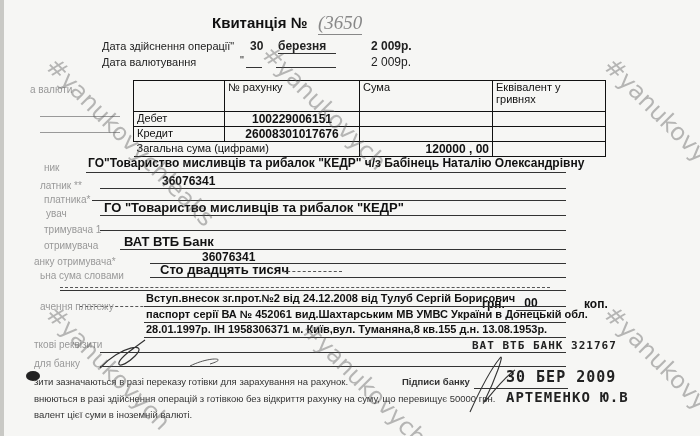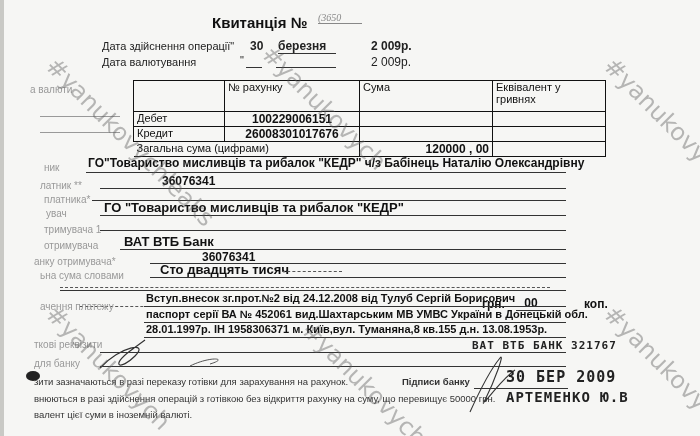--- a/index.html
+++ b/index.html
@@ -6,21 +6,21 @@
   body {
     width: 700px; height: 436px; overflow: hidden; position: relative;
     background: #f4f4f2;
     font-family: "Liberation Sans", sans-serif;
     color: #111;
   }
   .page { position: absolute; inset: 0; background: #f6f6f4; }
   .left-edge { position: absolute; left: 0; top: 0; width: 4px; height: 436px; background: #c9c9c5; }
   .abs { position: absolute; white-space: nowrap; }
   .title { left: 212px; top: 14px; font-size: 15px; font-weight: bold; }
-  .title-num { left: 318px; top: 12px; font-size: 10px; color: #888; font-family: "Liberation Serif", serif; font-style: italic; border-bottom: 1px solid #888; width: 44px; }
+  .title-num { left: 318px; top: 12px; font-size: 19px; color: #888; font-family: "Liberation Serif", serif; font-style: italic; border-bottom: 1px solid #888; width: 44px; }
   .lbl { font-size: 11px; color: #222; }
   .lbl-faint { font-size: 10px; color: #999; }
   .b { font-weight: bold; }
   .ul { border-bottom: 1px solid #333; }
   .hline { position: absolute; height: 1px; background: #333; }
   .hline.light { background: #999; }
   .dash { position: absolute; border-top: 1px dashed #555; height: 0; }
 
   table.acc { position: absolute; left: 120px; top: 80px; border-collapse: collapse; font-size: 11px; margin-left: 13px; }
   table.acc td { border: 1.5px solid #111; padding: 0 3px; height: 14px; vertical-align: top; }

